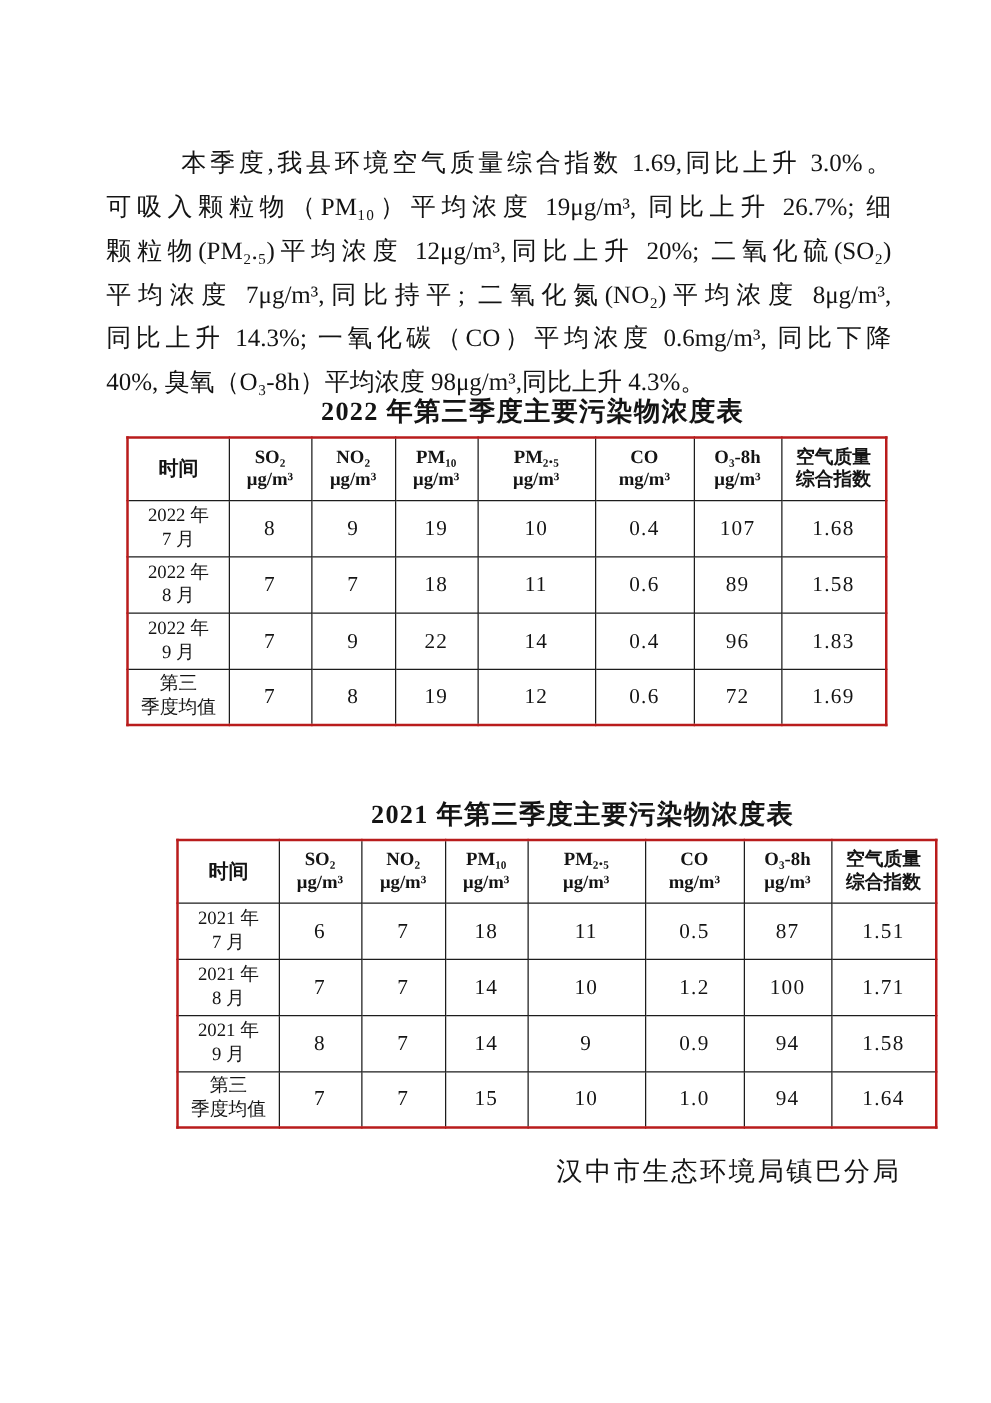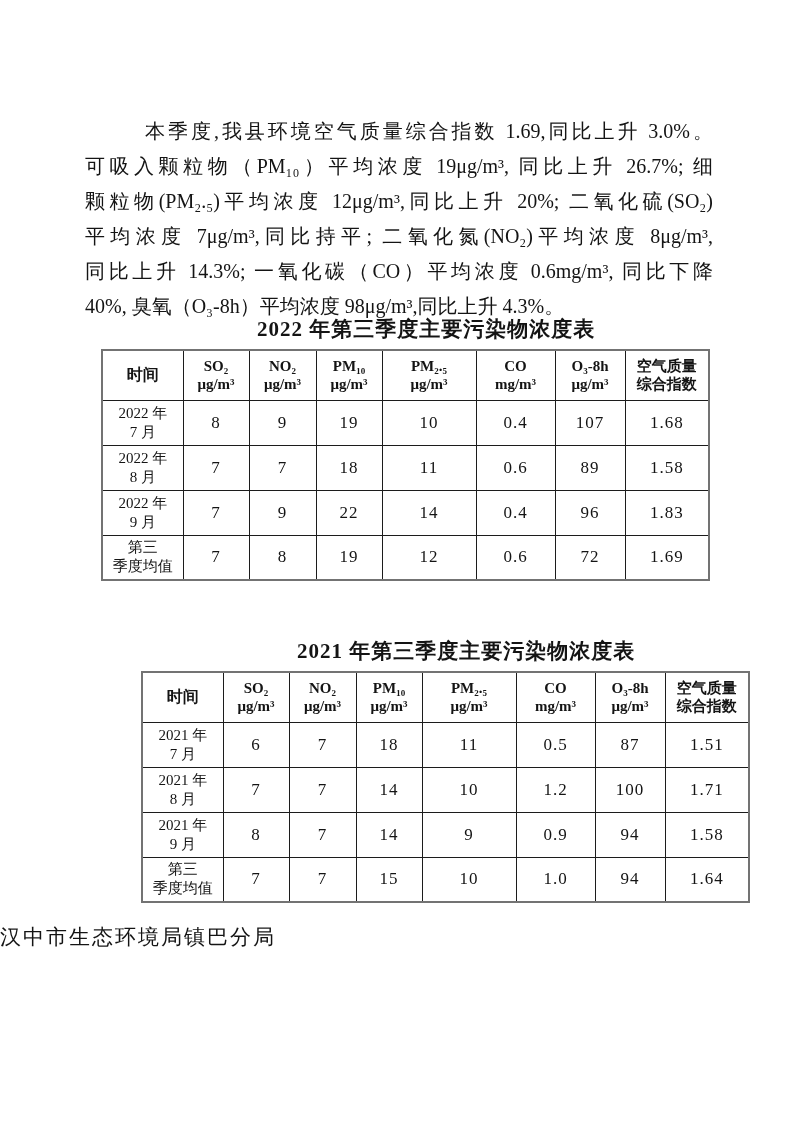--- a/index.html
+++ b/index.html
@@ -24,35 +24,35 @@
   .table-sec { position:absolute; left:101px; width:650px; }
   .sec-0 { top:315px; }
   .sec-1 { top:637px;margin-left:40px; }
   .tbl-title {
     margin:0 0 6px 0;
     font-size:21px; font-weight:bold; text-align:center;
     letter-spacing:1px;
   }
   table.pollutant {
     width:607px; border-collapse:collapse; table-layout:fixed;
-    border:2px solid #737373;
+    border:2px solid #b91c1c;
   }
   table.pollutant th, table.pollutant td {
     border:1px solid #1c1c1c; text-align:center; vertical-align:middle;
     padding:0; font-weight:normal;
   }
   table.pollutant thead tr { height:50px; }
   table.pollutant tbody tr { height:45px; }
   .hdr-line  { font-size:15px; font-weight:bold; line-height:18px; }
   .hdr-time  { font-size:16px; font-weight:bold; }
   .row-label-line { font-size:15px; line-height:19px; }
   td.val { font-size:17px; letter-spacing:1px; }
   
   .sig { position:absolute; top:922px; left:0; width:793px; font-size:21px; }
-  .sig-org  { padding-right:72px; line-height:30px; letter-spacing:2px; }
+  .sig-org  { text-align:right; padding-right:72px; line-height:30px; letter-spacing:2px; }
   .sig-date { text-align:right; padding-right:143px; line-height:30px; margin-top:14px; letter-spacing:1px; }
 </style>
 </head>
 <body>
 
 <div class="page">
 
   <div class="para" id="para">
       <div class="para-line first">本季度,我县环境空气质量综合指数 1.69,同比上升 3.0%。</div>
       <div class="para-line">可吸入颗粒物（PM₁₀）平均浓度 19μg/m³, 同比上升 26.7%; 细</div>

